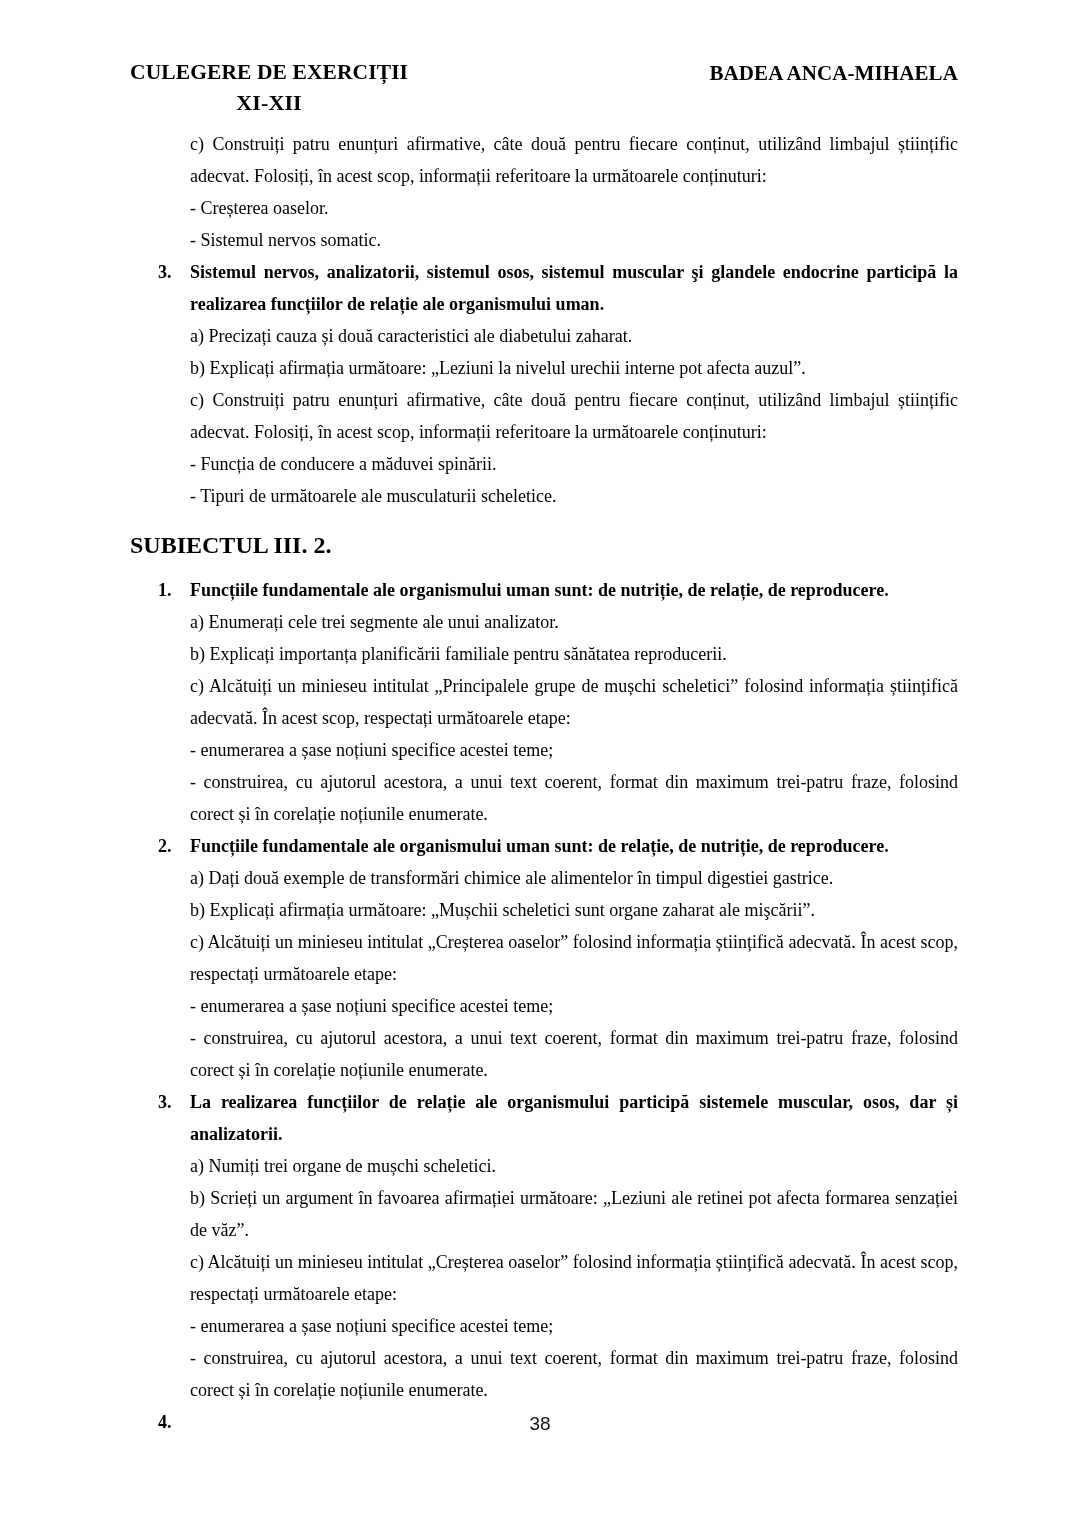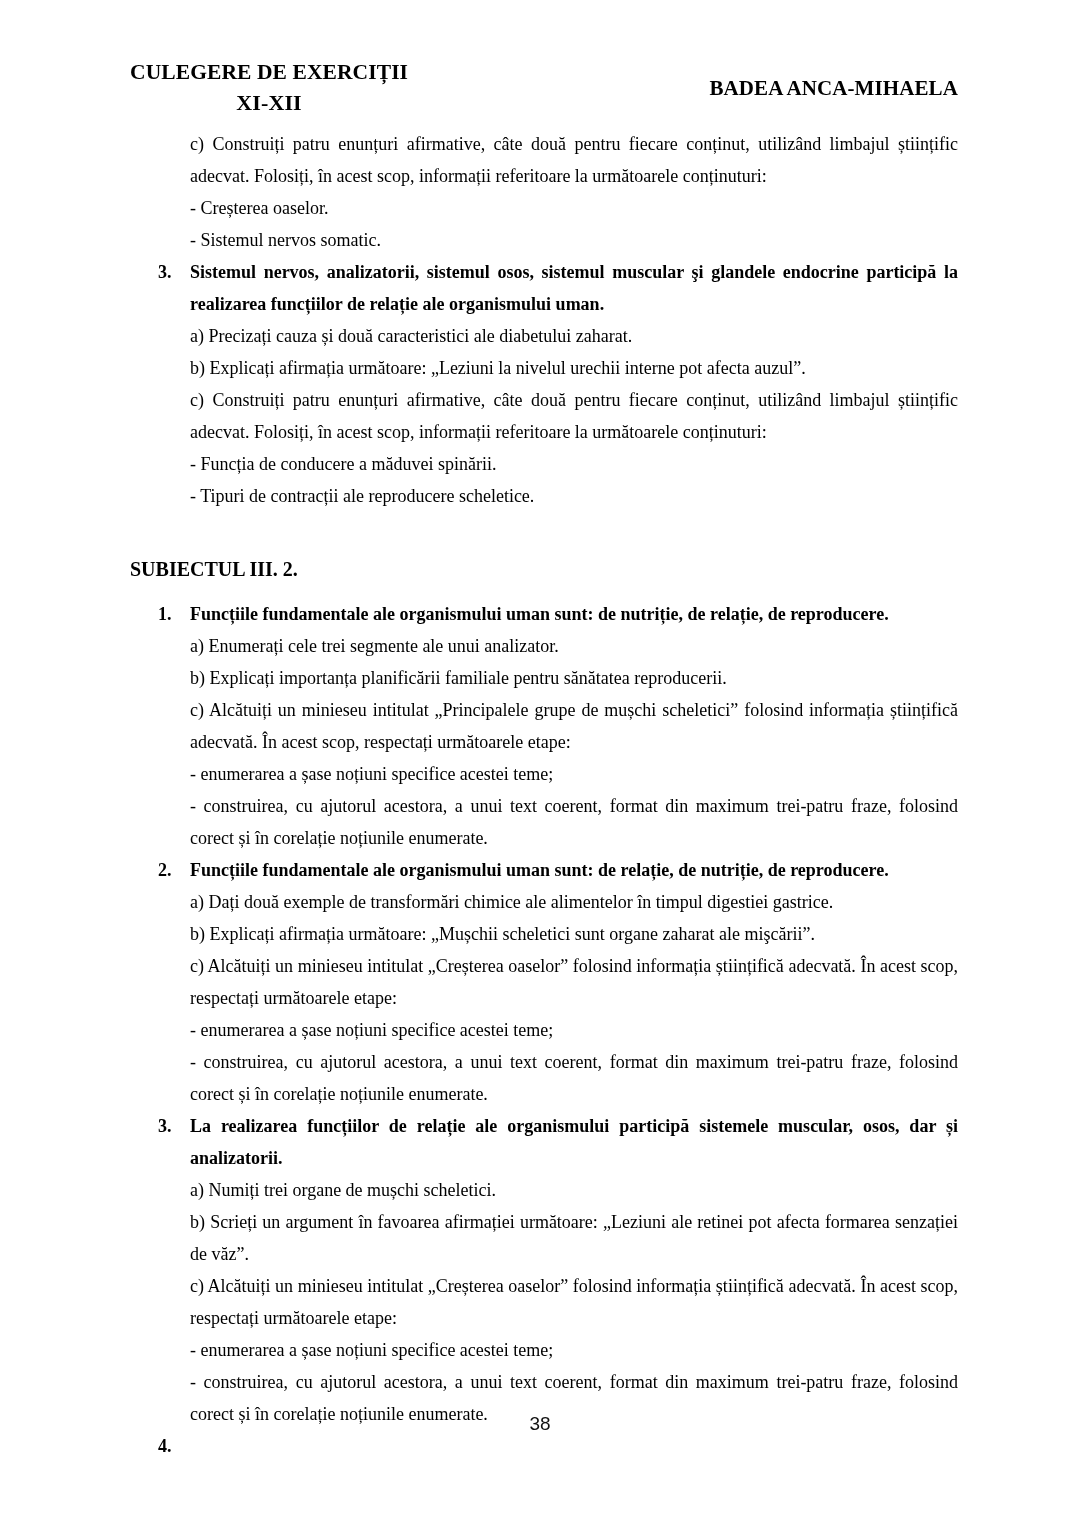--- a/index.html
+++ b/index.html
@@ -27,21 +27,21 @@
   
   .runhead {
     position: absolute;
     left: 130px;
     top: 60px;
     width: 828px;
   }
   .runhead-row {
     display: flex;
     justify-content: space-between;
-    align-items: center;
+    align-items: flex-start;
     font-weight: bold;
     font-size: 21.5px;
     letter-spacing: 0.1px;
   }
   .runhead-left-block {
     display: flex;
     flex-direction: column;
     align-items: center;
   }
   .runhead-sub {
@@ -91,24 +91,23 @@
   .item .num {
     position: absolute;
     left: -32px;
     top: 0;
     font-weight: bold;
     text-align: left;
   }
 
   .section-head {
     font-weight: bold;
-    font-size: 20px;
+    font-size: 24px;
     line-height: 30px;
     text-align: left;
-    margin-top: 24px;
   }
   .sp-14 { height: 14px; }
   .sp-18 { height: 18px; }
 
   
   .folio {
     position: absolute;
     top: 1413px;
     left: 0;
     width: 1080px;
@@ -140,21 +139,21 @@
     <p class="sub nojust">- Sistemul nervos somatic.</p>
 
     <p class="item">
       <span class="num">3.</span>
       <span>Sistemul nervos, analizatorii, sistemul osos, sistemul muscular şi glandele endocrine participă la realizarea funcțiilor de relație ale organismului uman.</span>
     </p>
     <p class="sub nojust">a) Precizați cauza și două caracteristici ale diabetului zaharat.</p>
     <p class="sub nojust">b) Explicați afirmația următoare: „Leziuni la nivelul urechii interne pot afecta auzul”.</p>
     <p class="sub">c) Construiți patru enunțuri afirmative, câte două pentru fiecare conținut, utilizând limbajul științific adecvat. Folosiți, în acest scop, informații referitoare la următoarele conținuturi:</p>
     <p class="sub nojust">- Funcția de conducere a măduvei spinării.</p>
-    <p class="sub nojust">- Tipuri de contracții ale reproducere scheletice.</p>
+    <p class="sub nojust">- Tipuri de următoarele ale musculaturii scheletice.</p>
 
     <div class="sp-18"></div>
 
     <p class="section-head">SUBIECTUL III. 2.</p>
 
     <div class="sp-14"></div>
 
     <p class="item">
       <span class="num">1.</span>
       <span>Funcțiile fundamentale ale organismului uman sunt: de nutriție, de relație, de reproducere.</span>

